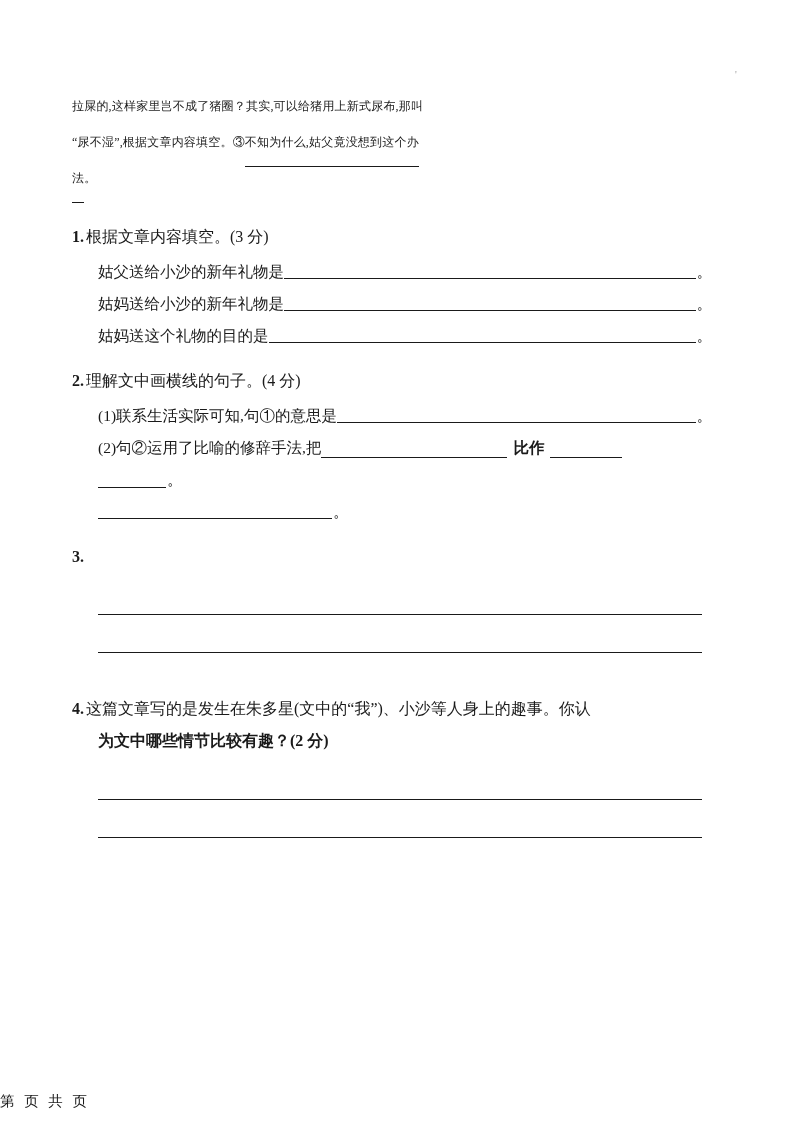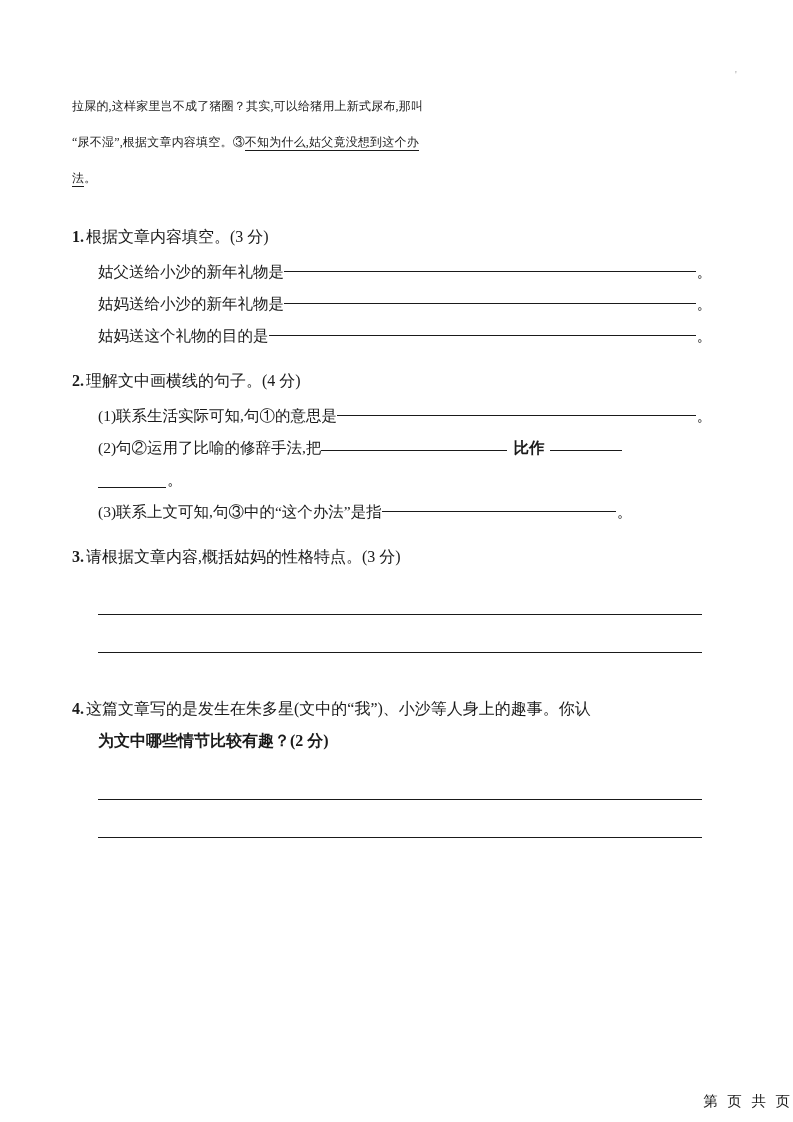--- a/index.html
+++ b/index.html
@@ -34,21 +34,21 @@
     font-size: 12px;
     line-height: 36px;
     letter-spacing: 0.2px;
     text-align: justify;
   }
   .passage .line {
     white-space: nowrap;
   }
   .u-line {
     border-bottom: 1px solid #1a1a1a;
-    padding-bottom: 1px;
+    padding-bottom: 17px;
   }
 
   
   .q-block {
     margin-top: 26px;
   }
   .q-head {
     font-size: 16px;
     line-height: 30px;
     font-weight: bold;
@@ -60,21 +60,21 @@
     margin-right: 2px;
   }
   .q-head-text {
     font-weight: normal;
   }
   .q-sub {
     font-size: 15.5px;
     line-height: 32px;
     margin-left: 26px;
     display: flex;
-    align-items: flex-start;
+    align-items: center;
     flex-wrap: nowrap;
   }
   .q-sub-wrap {
     font-size: 15.5px;
     line-height: 32px;
     margin-left: 26px;
   }
   .txt {
     white-space: nowrap;
   }
@@ -119,21 +119,21 @@
     font-weight: bold;
     margin-left: 26px;
   }
 
   
   .footer {
     position: absolute;
     left: 0;
     top: 1092px;
     width: 793px;
-    text-align: right;
+    text-align: left;
     font-size: 14.5px;
     letter-spacing: 3px;
     color: #1a1a1a;
   }
   .corner-tick {
     position: absolute;
     right: 52px;
     top: 70px;
     width: 6px;
     height: 9px;
@@ -205,30 +205,28 @@
         <span class="blank" style="width:186px;"></span>
         <span class="txt" style="margin:0 6px;font-weight:bold;">比作</span>
         <span class="blank" style="width:72px;"></span>
       </div>
 
       <div class="q-sub-wrap">
         <span class="blank" style="width:68px;"></span><span class="period">。</span>
       </div>
 
       <div class="q-sub">
-        <span class="txt">(3)联系上文可知,句③中的“这个办法”是指</span>
         <span class="flexblank" style="max-width:234px;"></span>
         <span class="period">。</span>
       </div>
     </div>
 
     <div class="q-block" style="margin-top:14px;">
       <div class="q-head">
         <span class="q-num">3.</span>
-        <span class="q-head-text">请根据文章内容,概括姑妈的性格特点。(3 分)</span>
       </div>
       <div class="rule rule-gap-1"></div>
       <div class="rule rule-gap-2"></div>
     </div>
 
     <div class="q-block" style="margin-top:40px;">
       <div class="q4-head">
         <span class="q-num">4.</span>
         <span class="q-head-text">这篇文章写的是发生在朱多星(文中的“我”)、小沙等人身上的趣事。你认</span>
       </div>

